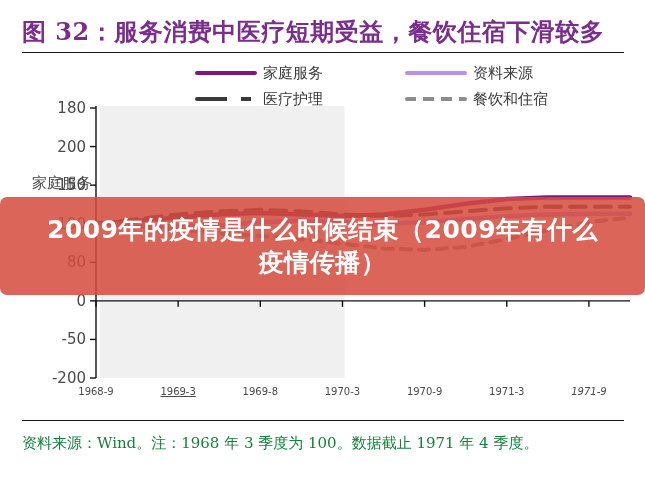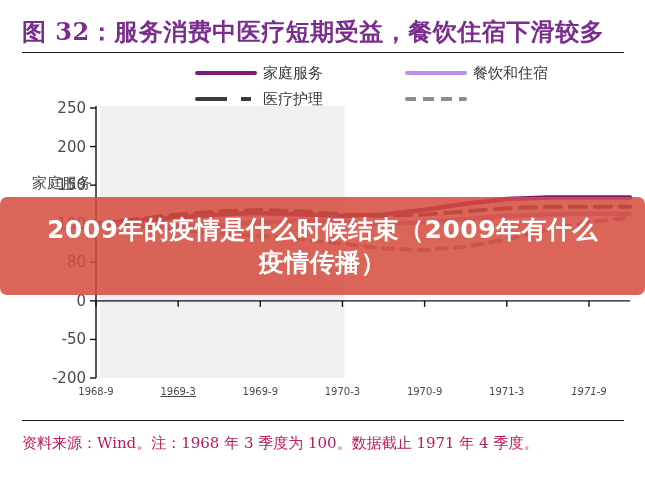--- a/index.html
+++ b/index.html
@@ -149,53 +149,54 @@
     height: 1px;
     background: #1a1a1a;
   }
   #footer-note {
     position: absolute;
     left: 22px;
     top: 430px;
     width: 600px;
     font-family: "DejaVu Serif", "Liberation Serif", serif;
     font-size: 15px;
-    color: #be185d;
+    color: #15803d;
     line-height: 1.75;
   }
 </style>
 </head>
 <body>
 
 <div id="figure-title">图 32：服务消费中医疗短期受益，餐饮住宿下滑较多</div>
 <div id="title-rule"></div>
 
 <div id="legend">
   <div class="legend-item col1 row1">
     <span class="legend-swatch">
       <span class="bar" id="sw0" style="background: rgb(123, 26, 123); width: 62px;"></span>
     </span>
     <span class="legend-label">家庭服务</span>
   </div>
   <div class="legend-item col2 row1">
     <span class="legend-swatch">
       <span class="bar" id="sw1" style="background: rgb(185, 143, 232); width: 62px;"></span>
     </span>
+    <span class="legend-label">资料来源</span>
+  </div>
+  <div class="legend-item col1 row2">
+    <span class="legend-swatch">
+      <span class="bar" id="sw2" style="background: repeating-linear-gradient(to right, rgb(58, 58, 58) 0px, rgb(58, 58, 58) 32px, transparent 32px, transparent 46px, rgb(58, 58, 58) 46px, rgb(58, 58, 58) 56px, transparent 56px, transparent 62px) transparent; width: 62px;"></span>
+    </span>
+    <span class="legend-label">医疗护理</span>
+  </div>
+  <div class="legend-item col2 row2">
+    <span class="legend-swatch">
+      <span class="bar" id="sw3" style="background: repeating-linear-gradient(to right, rgb(140, 140, 140) 0px, rgb(140, 140, 140) 11px, transparent 11px, transparent 18px) transparent; width: 62px;"></span>
+    </span>
     <span class="legend-label">餐饮和住宿</span>
-  </div>
-  <div class="legend-item col1 row2">
-    <span class="legend-swatch">
-      <span class="bar" id="sw2" style="background: repeating-linear-gradient(to right, rgb(58, 58, 58) 0px, rgb(58, 58, 58) 32px, transparent 32px, transparent 46px, rgb(58, 58, 58) 46px, rgb(58, 58, 58) 56px, transparent 56px, transparent 62px) transparent; width: 62px;"></span>
-    </span>
-    <span class="legend-label">医疗护理</span>
-  </div>
-  <div class="legend-item col2 row2">
-    <span class="legend-swatch">
-      <span class="bar" id="sw3" style="background: repeating-linear-gradient(to right, rgb(140, 140, 140) 0px, rgb(140, 140, 140) 11px, transparent 11px, transparent 18px) transparent; width: 62px;"></span>
-    </span>
   </div>
 </div>
 
 <div id="chart">
   <div id="yaxis-title">家庭服务</div>
   <svg id="plot-svg" width="645" height="300">
       <rect x="100" y="10" width="244.46153846153845" height="272" fill="#F1F0F0"></rect>
       <line x1="96" y1="10" x2="96" y2="282" stroke="#111" stroke-width="1.4"></line>
       <line x1="90" y1="12" x2="96" y2="12" stroke="#111" stroke-width="1.4"></line>
       <line x1="90" y1="50.57142857142857" x2="96" y2="50.57142857142857" stroke="#111" stroke-width="1.4"></line>
@@ -212,33 +213,33 @@
       <line x1="96" y1="204.85714285714286" x2="630" y2="204.85714285714286" stroke="#111" stroke-width="1.4"></line>
       <line x1="96" y1="204.85714285714286" x2="96" y2="210.85714285714286" stroke="#111" stroke-width="1.4"></line>
       <line x1="178.15384615384616" y1="204.85714285714286" x2="178.15384615384616" y2="210.85714285714286" stroke="#111" stroke-width="1.4"></line>
       <line x1="260.3076923076923" y1="204.85714285714286" x2="260.3076923076923" y2="210.85714285714286" stroke="#111" stroke-width="1.4"></line>
       <line x1="342.46153846153845" y1="204.85714285714286" x2="342.46153846153845" y2="210.85714285714286" stroke="#111" stroke-width="1.4"></line>
       <line x1="424.61538461538464" y1="204.85714285714286" x2="424.61538461538464" y2="210.85714285714286" stroke="#111" stroke-width="1.4"></line>
       <line x1="506.7692307692308" y1="204.85714285714286" x2="506.7692307692308" y2="210.85714285714286" stroke="#111" stroke-width="1.4"></line>
       <line x1="588.9230769230769" y1="204.85714285714286" x2="588.9230769230769" y2="210.85714285714286" stroke="#111" stroke-width="1.4"></line>
     </svg>
   <div id="ytick-holder">
-      <div class="ytick-label" style="left: 34px; top: 3px;">250</div>
+      <div class="ytick-label" style="left: 34px; top: 3px;">180</div>
       <div class="ytick-label" style="left: 34px; top: 41.5714px;">200</div>
       <div class="ytick-label" style="left: 34px; top: 80.1429px;">150</div>
       <div class="ytick-label" style="left: 34px; top: 118.714px;">100</div>
       <div class="ytick-label" style="left: 34px; top: 157.286px;">80</div>
       <div class="ytick-label" style="left: 34px; top: 195.857px;">0</div>
       <div class="ytick-label" style="left: 34px; top: 234.429px;">-50</div>
       <div class="ytick-label" style="left: 34px; top: 273px;">-200</div>
     </div>
   <div id="xtick-holder">
       <div class="xtick-label" style="left: 60px; top: 290px;">1968-9</div>
       <div class="xtick-label" style="left: 142.154px; top: 290px; text-decoration: underline;">1969-3</div>
-      <div class="xtick-label" style="left: 224.308px; top: 290px;">1969-9</div>
+      <div class="xtick-label" style="left: 224.308px; top: 290px;">1969-8</div>
       <div class="xtick-label" style="left: 306.462px; top: 290px;">1970-3</div>
       <div class="xtick-label" style="left: 388.615px; top: 290px;">1970-9</div>
       <div class="xtick-label" style="left: 470.769px; top: 290px;">1971-3</div>
       <div class="xtick-label" style="left: 552.923px; top: 290px; font-style: italic;">1971-9</div>
     </div>
 </div>
 
 <div id="overlay-banner">
   <div id="overlay-text">2009年的疫情是什么时候结束（2009年有什么疫情传播）</div>
 </div>

